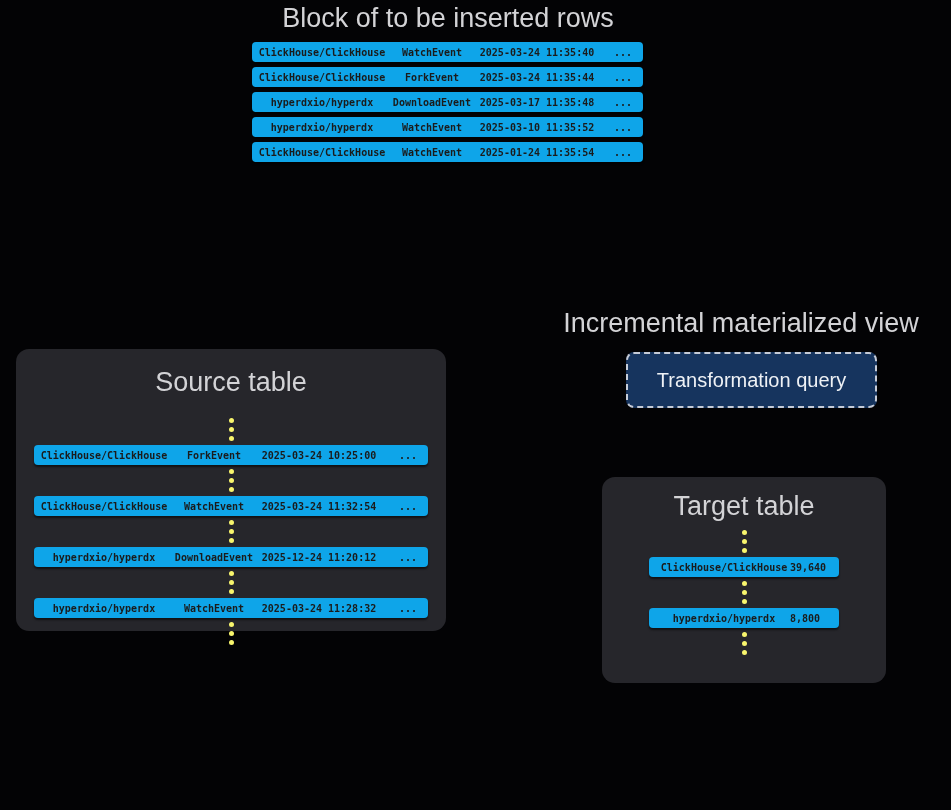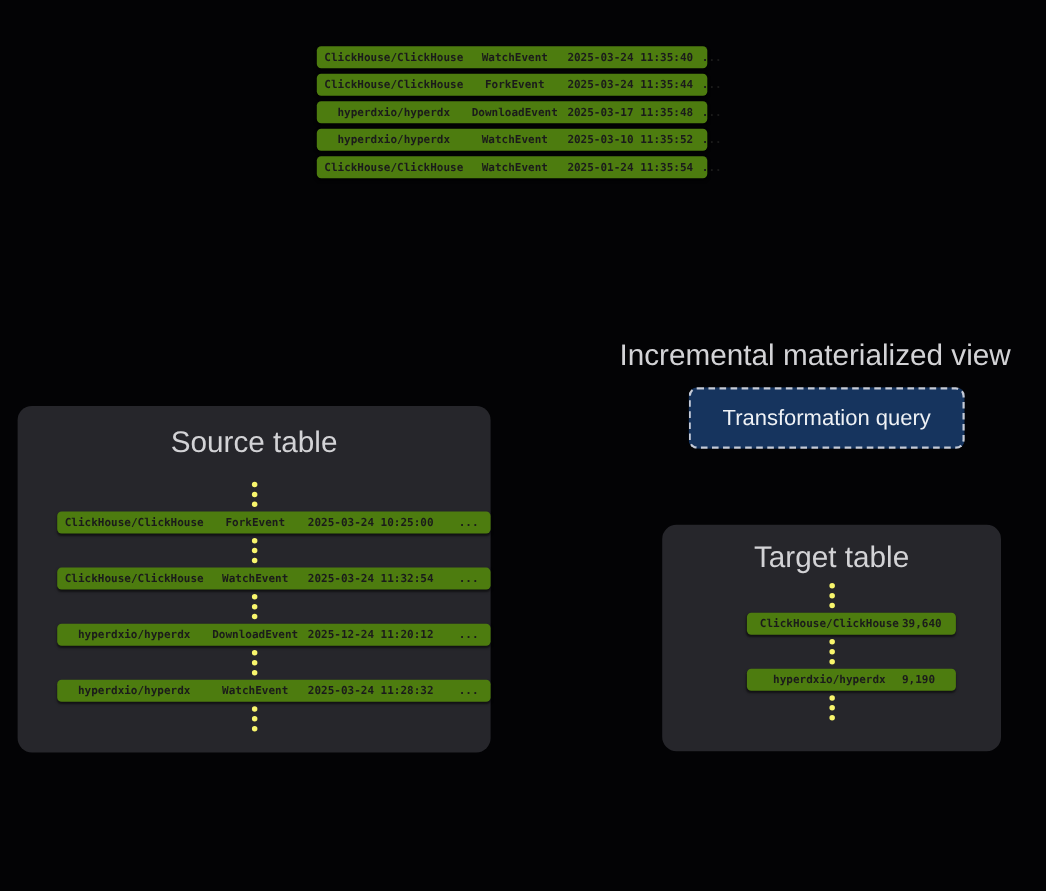--- a/index.html
+++ b/index.html
@@ -14,33 +14,33 @@
     white-space:nowrap;
   }
   #insert-title { left:252px; top:1px;  width:392px; }
   #mv-heading   { left:491px; top:306px; width:500px; }
 
   .insert-rows {
     position:absolute; left:252px; top:42px; width:391px;
     display:flex; flex-direction:column; gap:5px;
   }
   .chip {
-    height:20px; background:#4d7c0f; border-radius:4px;
+    height:20px; background:#0ea5e9; border-radius:4px;
     box-shadow:0 2px 2px rgba(0,0,0,.55);
     display:grid; grid-template-columns:140px 80px 130px 1fr;
     align-items:center;
     font-family:"DejaVu Sans Mono", monospace;
-    font-weight:700; font-size:10px; color:#1B1B1B;margin-left:36px;
+    font-weight:700; font-size:10px; color:#1B1B1B;
   }
   .c   { text-align:center; white-space:nowrap; }
   .more{ text-align:right; padding-right:11px; }
 
   .box { position:absolute; background:#26262B; border-radius:13px; }
-  #source-box { left:16px;  top:369px; width:430px; height:315px; }
-  #target-box { left:602px; top:477px; width:308px; height:206px; }
+  #source-box { left:16px;  top:349px; width:430px; height:282px; }
+  #target-box { left:602px; top:477px; width:284px; height:206px; }
   .box-title {
     text-align:center; font-size:27px; line-height:35px; color:#D3D3D6;
   }
   #source-box .box-title { padding-top:16px; margin-bottom:18px; }
   #target-box .box-title { padding-top:12px; margin-bottom:6px; }
   .box-stack {
     display:flex; flex-direction:column; align-items:center; gap:4px;
   }
   #source-box .chip { width:394px; }
 
@@ -64,20 +64,21 @@
     color:#EEF1F5; font-size:20px;
     display:flex; align-items:center; justify-content:center;
     cursor:pointer; white-space:nowrap;
   }
 </style>
 </head>
 <body>
 
 <div class="canvas">
 
+  <div id="insert-title" class="heading">Block of to be inserted rows</div>
 
   <div class="insert-rows">
     <div class="chip">
       <span class="c">ClickHouse/ClickHouse</span>
       <span class="c">WatchEvent</span>
       <span class="c">2025-03-24 11:35:40</span>
       <span class="c more">...</span>
     </div>
     <div class="chip">
       <span class="c">ClickHouse/ClickHouse</span>
@@ -175,21 +176,21 @@
         <span class="repo2">ClickHouse/ClickHouse</span>
         <span class="count">39,640</span>
       </div>
       <div class="dots">
           <i></i>
           <i></i>
           <i></i>
         </div>
       <div class="chip tchip">
         <span class="repo2">hyperdxio/hyperdx</span>
-        <span class="count">9,190</span>
+        <span class="count">8,800</span>
       </div>
       <div class="dots">
           <i></i>
           <i></i>
           <i></i>
         </div>
     </div>
   </div>
 
 </div>

